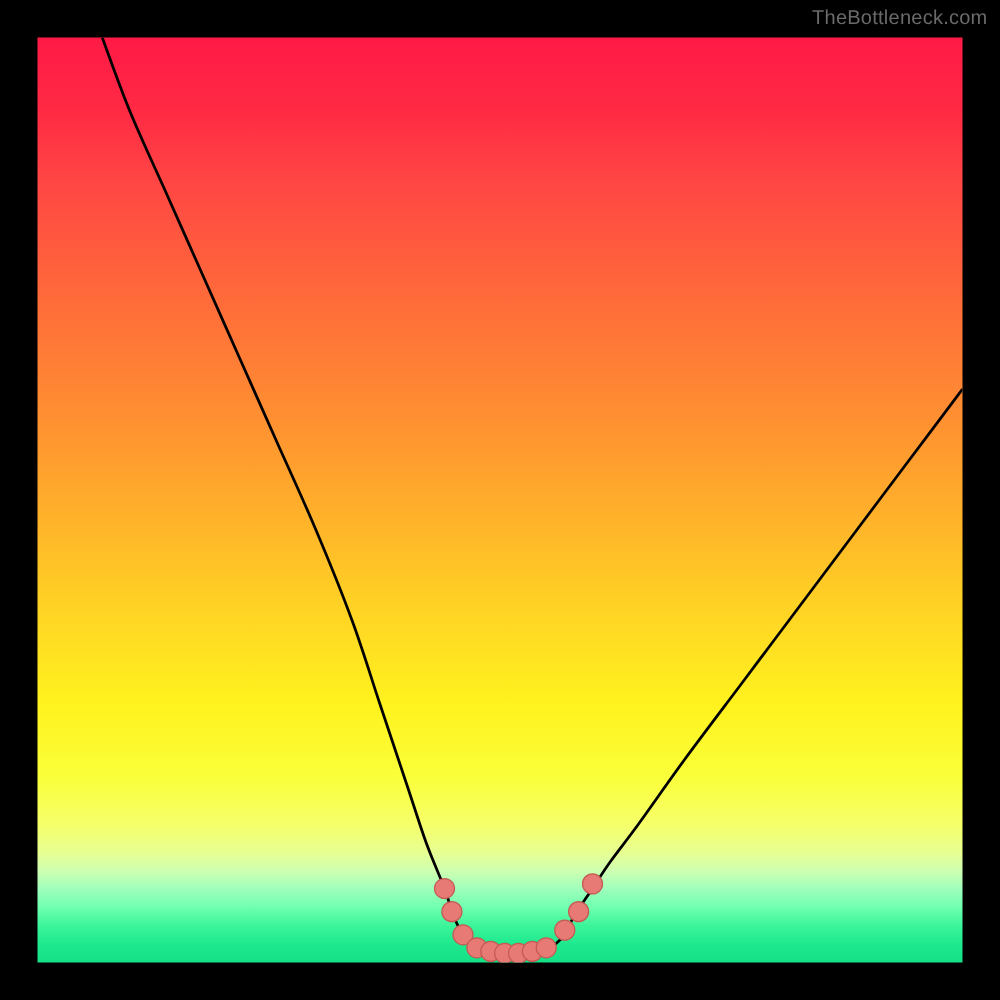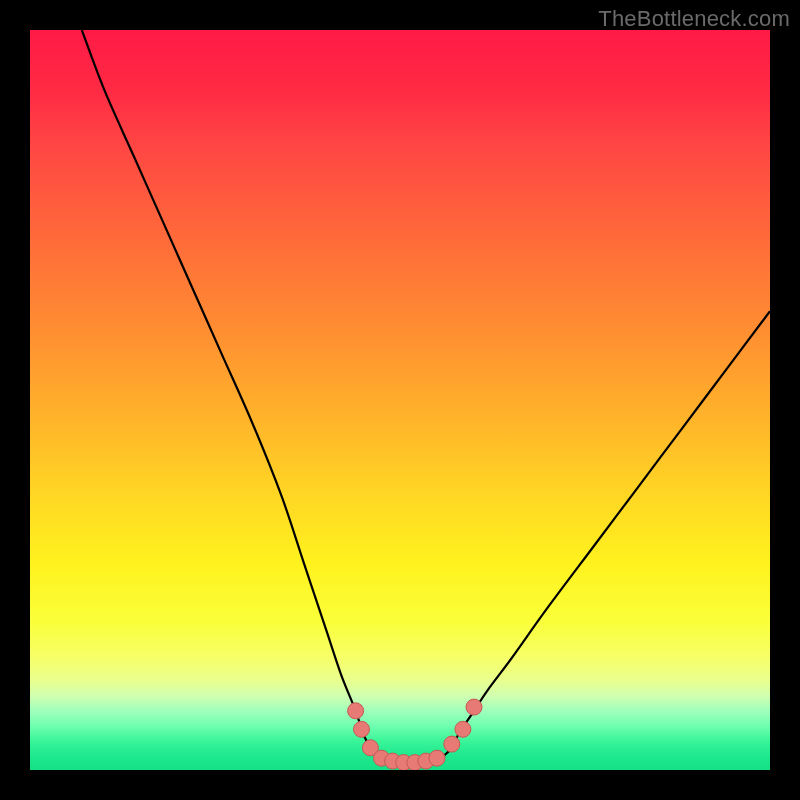--- a/index.html
+++ b/index.html
@@ -43,21 +43,21 @@
       #3cf59a 96%,
       #1ee98e 98%,
       #14e086 100%
     );
   }
   .watermark {
     position: absolute;
     top: 6px;
     right: 10px;
     color: #6a6a6a;
-    font-size: 22px;
+    font-size: 16px;
     font-weight: 500;
     letter-spacing: 0.2px;
     user-select: none;
   }
   svg.curve {
     position: absolute;
     left: 0;
     top: 0;
     width: 740px;
     height: 740px;

